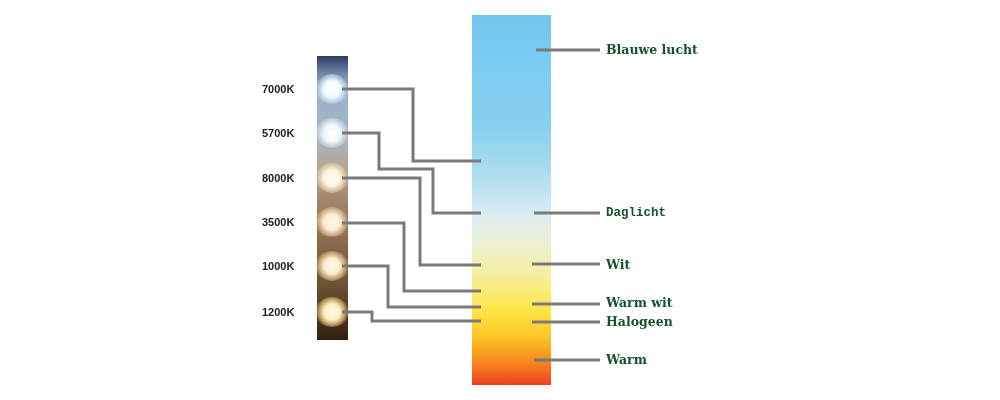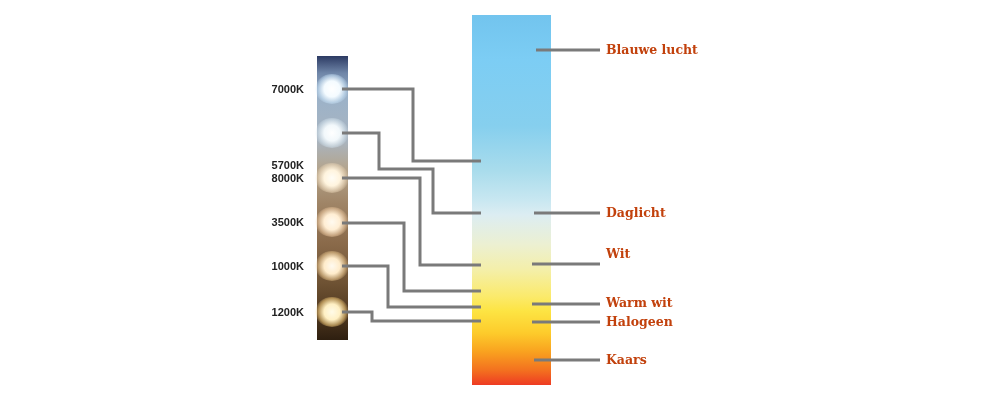--- a/index.html
+++ b/index.html
@@ -1,27 +1,27 @@
 <!DOCTYPE html>
 <html><head>
   <meta charset="utf-8">
   <style>
     html, body { margin: 0; padding: 0; background: #ffffff; }
     body { width: 1000px; height: 400px; position: relative; overflow: hidden; }
     .abs { position: absolute; }
     .k-label {
-      position: absolute; left: 262px; width: 42px; text-align: right;
+      position: absolute; left: 262px; width: 42px; text-align: left;
       font-family: "Liberation Sans", "DejaVu Sans", sans-serif;
       font-weight: bold; font-size: 11px; color: #222; line-height: 14px;
       transform: translateY(-7px);
     }
     .r-label {
       position: absolute; left: 606px;
       font-family: "DejaVu Serif", "Liberation Serif", serif;
-      font-weight: bold; font-size: 12.5px; color: #c2410c; line-height: 16px;
+      font-weight: bold; font-size: 12.5px; color: #14532d; line-height: 16px;
       transform: translateY(-8px); white-space: nowrap;
     }
     #strip {
       left: 317px; top: 56px; width: 31px; height: 284px;
       background: linear-gradient(to bottom,
         #2c3a63 0%, #6f86a8 6%, #9bb2c9 14%, #a9b4bf 30%, #b4a48c 40%,
         #9f8466 52%, #8a6a4a 66%, #6e5233 80%, #4c351d 92%, #2e1f10 100%);
     }
     .led {
       position: absolute; left: 315px; width: 34px; height: 30px; border-radius: 50%;
@@ -42,21 +42,21 @@
 <div id="strip" class="abs"></div>
 
 <div class="led" style="top:89px;background:radial-gradient(circle, #ffffff 0%, #f4fbff 35%, rgba(200,225,245,0.6) 60%, rgba(150,180,210,0) 75%);"></div>
 <div class="led" style="top:133px;background:radial-gradient(circle, #ffffff 0%, #f2f8fb 35%, rgba(210,225,235,0.6) 60%, rgba(170,185,200,0) 75%);"></div>
 <div class="led" style="top:178px;background:radial-gradient(circle, #fffdf6 0%, #fff4de 35%, rgba(235,215,185,0.6) 60%, rgba(190,170,140,0) 75%);"></div>
 <div class="led" style="top:222px;background:radial-gradient(circle, #fffaf0 0%, #ffeed4 35%, rgba(235,200,160,0.6) 60%, rgba(180,140,100,0) 75%);"></div>
 <div class="led" style="top:266px;background:radial-gradient(circle, #fffaf0 0%, #ffeccb 35%, rgba(230,195,140,0.6) 60%, rgba(170,130,80,0) 75%);"></div>
 <div class="led" style="top:312px;background:radial-gradient(circle, #fffbe8 0%, #fff0c4 35%, rgba(240,200,120,0.6) 60%, rgba(160,110,50,0) 75%);"></div>
 
 <div class="k-label" style="top:89px;">7000K</div>
-<div class="k-label" style="top:133px;margin-top:32px;">5700K</div>
+<div class="k-label" style="top:133px;">5700K</div>
 <div class="k-label" style="top:178px;">8000K</div>
 <div class="k-label" style="top:222px;">3500K</div>
 <div class="k-label" style="top:266px;">1000K</div>
 <div class="k-label" style="top:312px;">1200K</div>
 
 <div id="spectrum" class="abs"></div>
 
 <svg id="connectors" width="1000" height="400">
   <g fill="none" stroke="#7a7a7a" stroke-width="3" stroke-linejoin="miter">
     <polyline points="342,89 413,89 413,161 481,161"></polyline>
@@ -69,17 +69,17 @@
     <line x1="536" y1="50" x2="600" y2="50"></line>
     <line x1="534" y1="213" x2="600" y2="213"></line>
     <line x1="532" y1="264" x2="600" y2="264"></line>
     <line x1="532" y1="304" x2="600" y2="304"></line>
     <line x1="532" y1="322" x2="600" y2="322"></line>
     <line x1="534" y1="360" x2="600" y2="360"></line>
   </g>
 </svg>
 
 <div class="r-label" style="top:50px;">Blauwe lucht</div>
-<div class="r-label" style="top:213px;">Daglicht</div>
-<div class="r-label" style="top:254px;">Wit</div>
+<div class="r-label" style="top:213px;font-family:Liberation Mono, monospace;">Daglicht</div>
+<div class="r-label" style="top:265px;">Wit</div>
 <div class="r-label" style="top:303px;">Warm wit</div>
 <div class="r-label" style="top:322px;">Halogeen</div>
-<div class="r-label" style="top:360px;">Kaars</div>
+<div class="r-label" style="top:360px;">Warm</div>
 
 </body></html>

